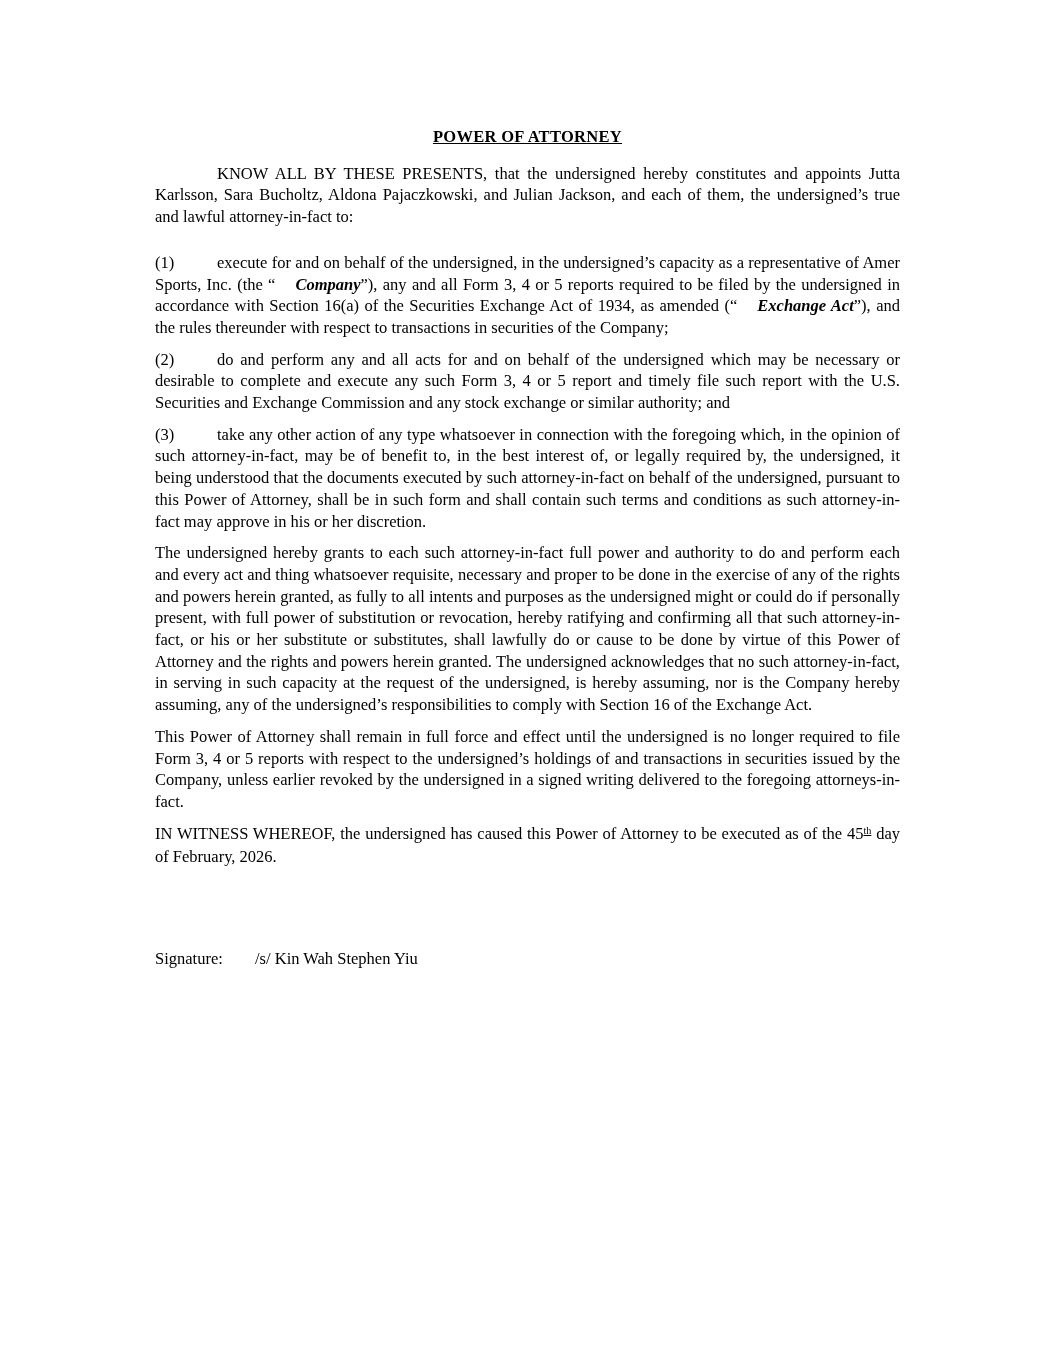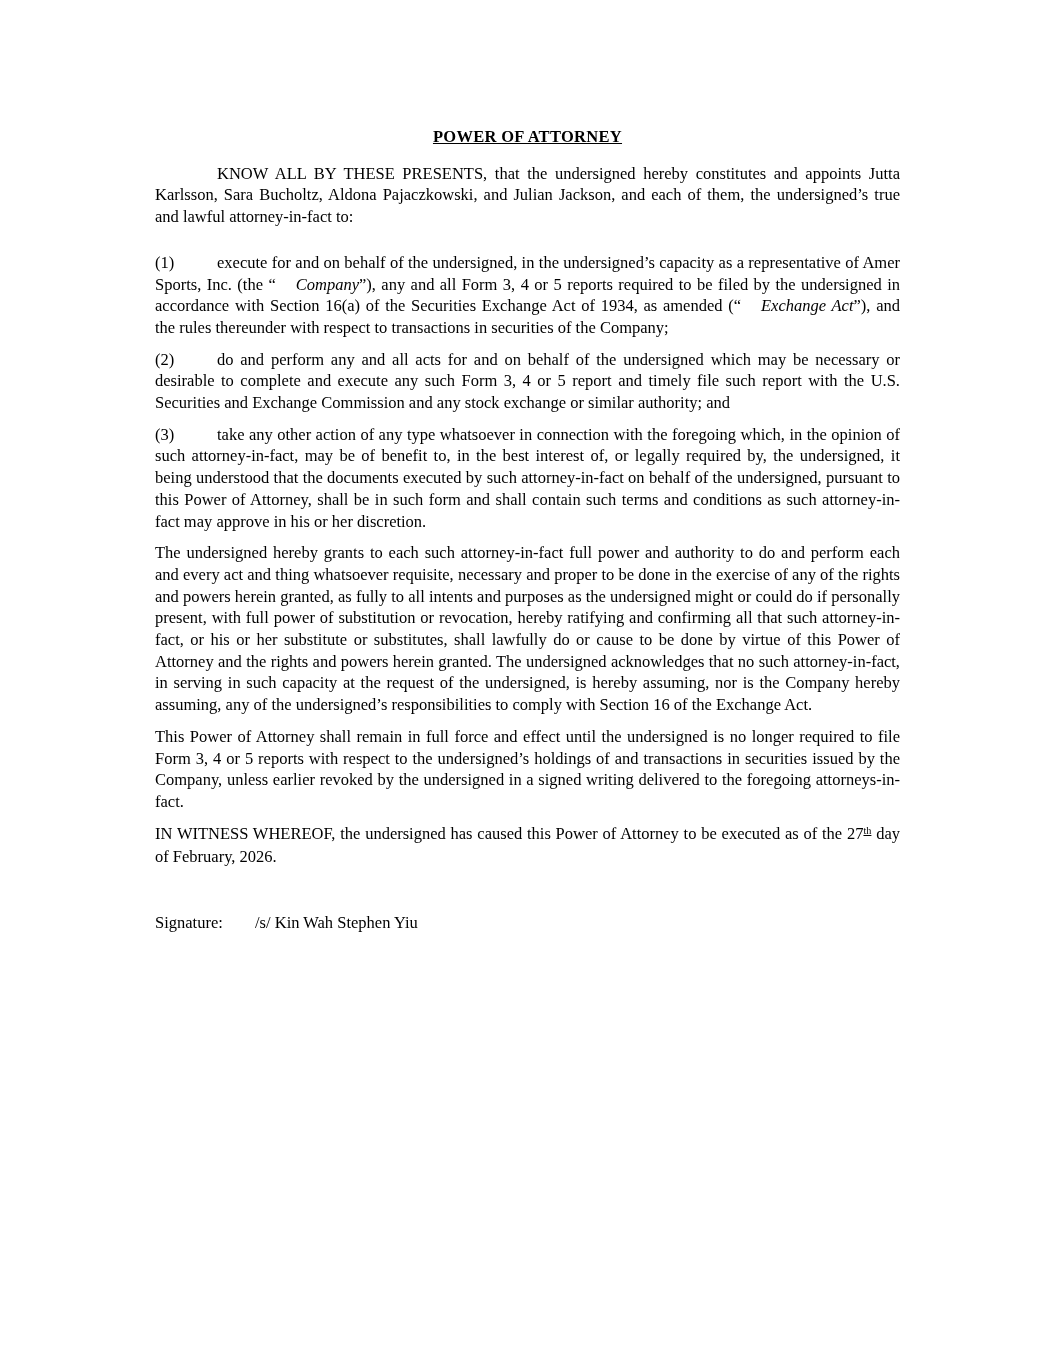--- a/index.html
+++ b/index.html
@@ -36,32 +36,32 @@
     text-indent: 62px;
   }
   .para.after-gap {
     margin-bottom: 24px;
   }
   .pnum {
     display: inline-block;
     width: 62px;
   }
   .run-bolditalic {
-    font-weight: normal;
+    font-weight: bold;
     font-style: italic;
     margin-left: 20px;
   }
   .run-super {
     font-size: 0.62em;
     position: relative;
     top: -0.45em;
     text-decoration: underline;
   }
   .sig-block {
-    margin-top: 44px;
+    margin-top: 80px;
   }
   .sig-line {
     text-align: left;
   }
   .sig-label {
     display: inline-block;
     min-width: 100px;
   }
 </style>
 </head>
@@ -70,21 +70,21 @@
 <div class="page">
   <h1 class="doc-title">POWER OF ATTORNEY</h1>
 
   <div>
       <p class="para indent after-gap"><span>KNOW ALL BY THESE PRESENTS, that the undersigned hereby constitutes and appoints Jutta Karlsson, Sara Bucholtz, Aldona Pajaczkowski, and Julian Jackson, and each of them, the undersigned’s true and lawful attorney-in-fact to:</span></p>
       <p class="para numbered"><span class="pnum">(1)</span><span>execute for and on behalf of the undersigned, in the undersigned’s capacity as a representative of Amer Sports, Inc. (the “</span><span class="run-bolditalic">Company</span><span>”), any and all Form 3, 4 or 5 reports required to be filed by the undersigned in accordance with Section 16(a) of the Securities Exchange Act of 1934, as amended (“</span><span class="run-bolditalic">Exchange Act</span><span>”), and the rules thereunder with respect to transactions in securities of the Company;</span></p>
       <p class="para numbered"><span class="pnum">(2)</span><span>do and perform any and all acts for and on behalf of the undersigned which may be necessary or desirable to complete and execute any such Form 3, 4 or 5 report and timely file such report with the U.S. Securities and Exchange Commission and any stock exchange or similar authority; and</span></p>
       <p class="para numbered"><span class="pnum">(3)</span><span>take any other action of any type whatsoever in connection with the foregoing which, in the opinion of such attorney-in-fact, may be of benefit to, in the best interest of, or legally required by, the undersigned, it being understood that the documents executed by such attorney-in-fact on behalf of the undersigned, pursuant to this Power of Attorney, shall be in such form and shall contain such terms and conditions as such attorney-in-fact may approve in his or her discretion.</span></p>
       <p class="para"><span>The undersigned hereby grants to each such attorney-in-fact full power and authority to do and perform each and every act and thing whatsoever requisite, necessary and proper to be done in the exercise of any of the rights and powers herein granted, as fully to all intents and purposes as the undersigned might or could do if personally present, with full power of substitution or revocation, hereby ratifying and confirming all that such attorney-in-fact, or his or her substitute or substitutes, shall lawfully do or cause to be done by virtue of this Power of Attorney and the rights and powers herein granted.  The undersigned acknowledges that no such attorney-in-fact, in serving in such capacity at the request of the undersigned, is hereby assuming, nor is the Company hereby assuming, any of the undersigned’s responsibilities to comply with Section 16 of the Exchange Act.</span></p>
       <p class="para"><span>This Power of Attorney shall remain in full force and effect until the undersigned is no longer required to file Form 3, 4 or 5 reports with respect to the undersigned’s holdings of and transactions in securities issued by the Company, unless earlier revoked by the undersigned in a signed writing delivered to the foregoing attorneys-in-fact.</span></p>
-      <p class="para"><span>IN WITNESS WHEREOF, the undersigned has caused this Power of Attorney to be executed as of the 27</span><span class="run-super">th</span><span> day of February, 2026.</span></p>
+      <p class="para"><span>IN WITNESS WHEREOF, the undersigned has caused this Power of Attorney to be executed as of the 45</span><span class="run-super">th</span><span> day of February, 2026.</span></p>
     </div>
 
   <div class="sig-block">
     <div class="sig-line">
       <span class="sig-label">Signature:</span><span>/s/ Kin Wah Stephen Yiu</span>
     </div>
   </div>
 </div>
 
 </body></html>

